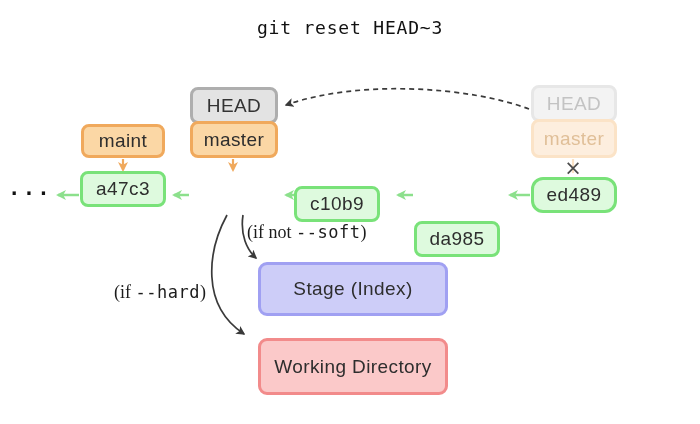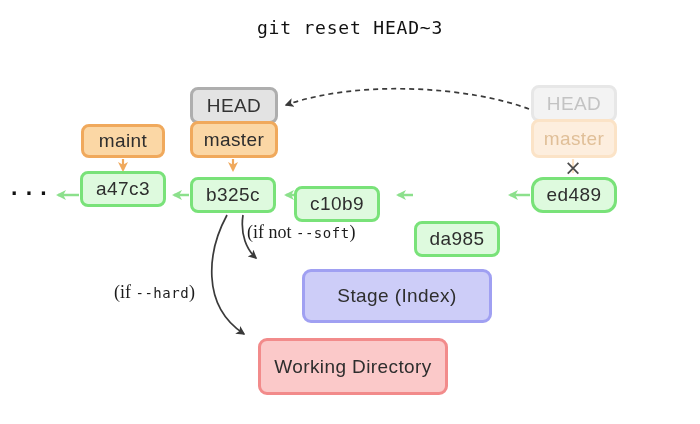--- a/index.html
+++ b/index.html
@@ -30,21 +30,21 @@
     letter-spacing:7px; color:#111111; z-index:2;
   }
   .cross {
     position:absolute; left:573px; top:168px; transform:translate(-50%,-52%);
     font-size:21px; color:#4c4c4c; z-index:4; font-family:"DejaVu Sans", sans-serif;
   }
   .cond {
     position:absolute; font-family:"Liberation Serif", serif; font-size:18px;
     color:#1c1c1c; white-space:nowrap; z-index:2;
   }
-  .cond .flag { font-family:"DejaVu Sans Mono", monospace; font-size:14px; letter-spacing:0.5px; }
+  .cond .flag { font-family:"DejaVu Sans Mono", monospace; font-size:17px; letter-spacing:0.5px; }
   svg.arrows { position:absolute; left:0; top:0; z-index:1; }
 </style>
 </head>
 <body>
 
 <div class="canvas">
 
   <svg class="arrows" width="700" height="424" viewBox="0 0 700 424">
     <defs>
       <marker id="mk-green" viewBox="0 0 10 10" markerWidth="10" markerHeight="10" markerUnits="userSpaceOnUse" refX="8" refY="5" orient="auto">
@@ -81,28 +81,27 @@
 
   <div class="box headbox" style="left:190px; top:87px; width:88px; height:37px;">HEAD</div>
   <div class="box branch" style="left:190px; top:121px; width:88px; height:37px;">master</div>
   <div class="box branch" style="left:81px; top:124px; width:84px; height:34px;">maint</div>
 
   <div class="box faded-head" style="left:531px; top:85px; width:86px; height:37px;">HEAD</div>
   <div class="box faded-branch" style="left:531px; top:119px; width:86px; height:39px;">master</div>
   <div class="cross">×</div>
 
   <div class="box commit" style="left:80px;  top:171px; width:86px; height:36px;">a47c3</div>
-  <div class="box commit" style="left:190px; top:177px; width:86px; height:36px;">b325c</div>
   <div class="box commit" style="left:294px; top:177px; width:86px; height:36px;margin-top:9px;">c10b9</div>
   <div class="box commit" style="left:414px; top:177px; width:86px; height:36px;margin-top:44px;">da985</div>
   <div class="box commit" style="left:531px; top:177px; width:86px; height:36px;border-radius:12px;">ed489</div>
 
   <div class="cond" style="left:247px; top:222px;">
     <span>(if not </span><span class="flag">--soft</span><span>)</span>
   </div>
   <div class="cond" style="left:114px; top:282px;">
     <span>(if </span><span class="flag">--hard</span><span>)</span>
   </div>
 
-  <div class="box stage" style="left:258px; top:269px; width:190px; height:54px;margin-left:44px;">Stage (Index)</div>
+  <div class="box stage" style="left:258px; top:262px; width:190px; height:54px;">Stage (Index)</div>
   <div class="box workdir" style="left:258px; top:338px; width:190px; height:57px;">Working Directory</div>
 
 </div>
 
 </body></html>

